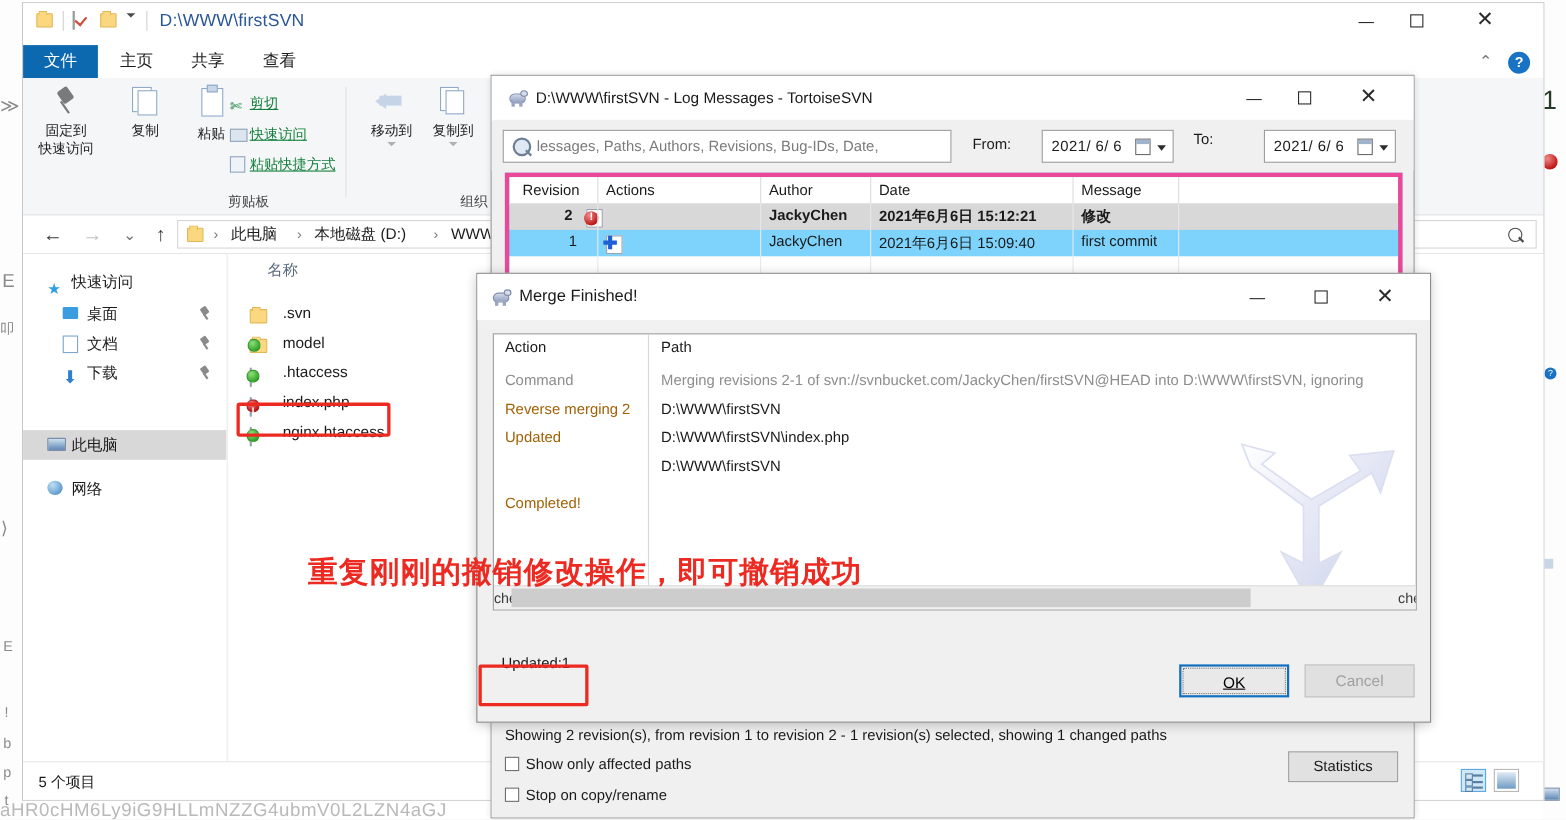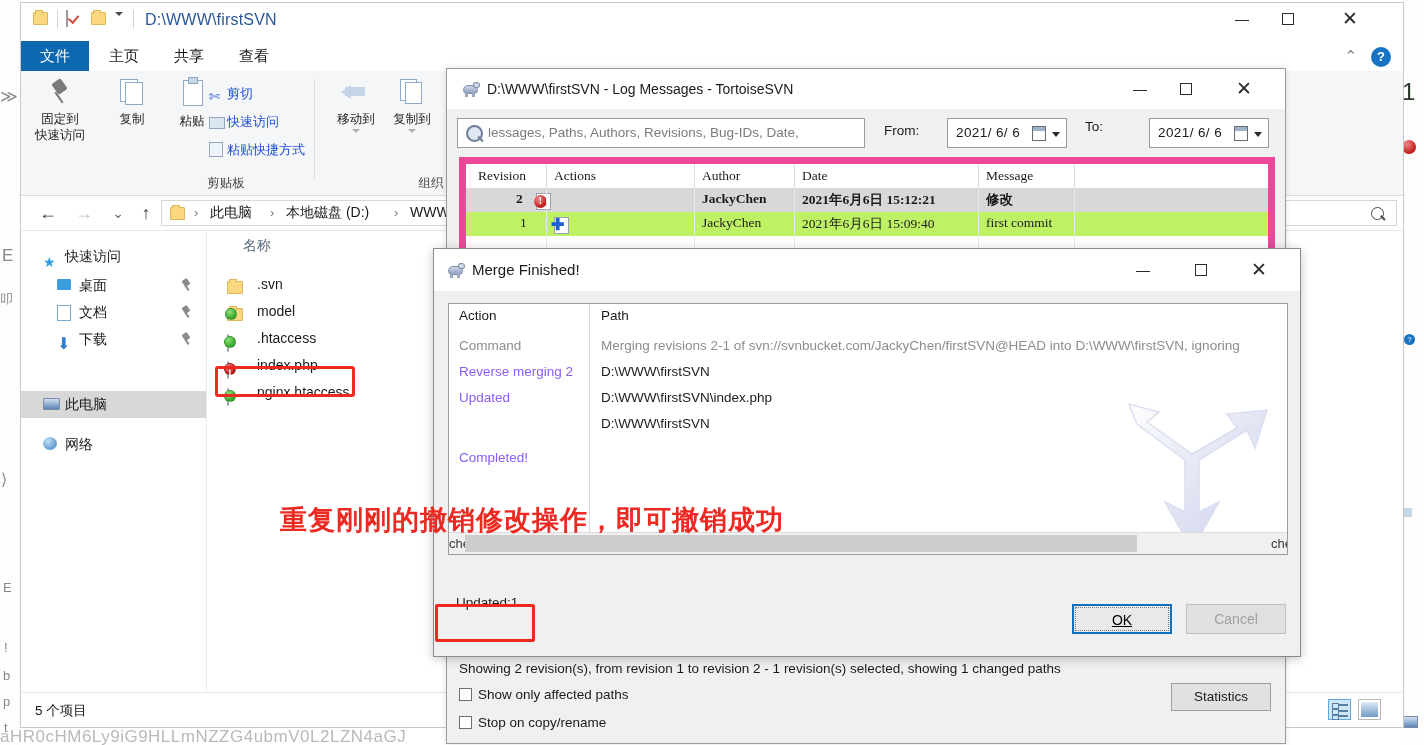--- a/index.html
+++ b/index.html
@@ -64,21 +64,21 @@
   #rb-help{position:absolute;right:12px;top:6px;width:20px;height:20px;border-radius:50%;
      background:#1873c4;color:#fff;font-size:13px;font-weight:bold;text-align:center;line-height:20px;}
 
   
   #ex-ribbon{position:absolute;left:0;top:68px;right:0;height:124px;background:#f5f6f7;
      border-bottom:1px solid #dcdcdc;}
   .rb-group{position:absolute;top:0;height:124px;}
   .rb-group-label{position:absolute;bottom:3px;width:100%;text-align:center;font-size:12.5px;color:#444;}
   .rb-big{position:absolute;top:6px;width:62px;text-align:center;}
   .rb-big .lbl{font-size:12.5px;color:#1a1a1a;line-height:16px;margin-top:4px;}
-  .rb-small{position:absolute;font-size:13px;color:#1d4ed8;white-space:nowrap;}
+  .rb-small{position:absolute;font-size:13px;color:#15803d;white-space:nowrap;text-decoration:underline;}
   .rb-small .si{display:inline-block;width:18px;vertical-align:-3px;}
   .rb-divider{position:absolute;top:8px;width:1px;height:100px;background:#e0e0e0;}
   
   .ic-pin{width:30px;height:30px;margin:0 auto;position:relative;}
   .ic-pin:before{content:"";position:absolute;left:9px;top:3px;width:11px;height:13px;
      background:#7a7a7a;border-radius:2px;transform:rotate(-35deg);}
   .ic-pin:after{content:"";position:absolute;left:13px;top:14px;width:2px;height:13px;
      background:#7a7a7a;transform:rotate(-35deg);}
   
   .ic-copy{width:30px;height:30px;margin:0 auto;position:relative;}
@@ -168,22 +168,22 @@
   .f-lab{position:absolute;top:14px;font-size:13.5px;color:#1a1a1a;}
   .dtpick{position:absolute;top:9px;width:120px;height:30px;background:#fff;border:1px solid #9c9c9c;
      box-sizing:border-box;}
   .dt-val{position:absolute;left:8px;top:6px;font-size:13.5px;color:#1a1a1a;letter-spacing:.4px;}
   .dt-ico{position:absolute;right:20px;top:7px;width:14px;height:15px;background:#fff;
      border:1px solid #6b6b6b;box-sizing:border-box;}
   .dt-ico:before{content:"";position:absolute;left:0;right:0;top:0;height:4px;background:#9fb4cc;}
   .dt-caret{position:absolute;right:6px;top:13px;width:0;height:0;
      border-left:4px solid transparent;border-right:4px solid transparent;border-top:5px solid #2b2b2b;}
 
-  #log-list{position:absolute;left:12px;top:88px;width:816px;height:154px;background:#bef264;
-     border:7px solid #ec4899;box-sizing:border-box;overflow:hidden;font-family:Liberation Serif, serif;}
+  #log-list{position:absolute;left:12px;top:88px;width:816px;height:154px;background:#7dd3fc;
+     border:4px solid #ec4899;box-sizing:border-box;overflow:hidden;}
   #lg-head{position:absolute;left:0;top:0;right:0;height:24px;background:#fff;
      border-bottom:1px solid #dcdcdc;}
   .lg-th{position:absolute;top:4px;font-size:13.5px;color:#1a1a1a;}
   .lg-div{position:absolute;top:0;width:1px;height:24px;background:#dcdcdc;}
   .lg-row{position:absolute;left:0;right:0;height:24px;}
   .lg-row.sel{background:#d8d8d8;}
   .lg-cell{position:absolute;top:3px;font-size:13.5px;color:#1a1a1a;white-space:nowrap;}
   .lg-cell.b{font-weight:bold;}
   .lg-colsep{position:absolute;top:0;bottom:0;width:1px;background:#e8e8e8;}
 
@@ -199,21 +199,21 @@
   
   #mergewin{position:absolute;left:433px;top:248px;width:868px;height:409px;background:#f0f0f0;
      border:1px solid #8a8a8a;box-sizing:border-box;box-shadow:0 2px 10px rgba(0,0,0,.22);
      font-family:"Liberation Sans",sans-serif;}
   #mg-title{position:absolute;left:0;top:0;right:0;height:42px;background:#fff;}
   #mg-title-text{position:absolute;left:38px;top:12px;font-size:15px;color:#1a1a1a;}
   #mg-list{position:absolute;left:14px;top:54px;width:840px;height:252px;background:#fff;
      border:1px solid #9c9c9c;box-sizing:border-box;overflow:hidden;}
   #mg-colsep{position:absolute;left:140px;top:0;bottom:22px;width:1px;background:#d7d7d7;}
   .mg-th{position:absolute;top:4px;font-size:13.5px;color:#1a1a1a;}
-  .mg-r-act{position:absolute;left:10px;font-size:13.5px;color:#8b5cf6;white-space:nowrap;}
+  .mg-r-act{position:absolute;left:10px;font-size:13.5px;color:#a16207;white-space:nowrap;}
   .mg-r-path{position:absolute;left:152px;font-size:13.5px;color:#1a1a1a;white-space:nowrap;}
   .mg-dim{color:#8d8d8d;}
   #mg-arrow{position:absolute;right:10px;top:78px;width:170px;height:175px;opacity:.55;}
   #mg-hscroll{position:absolute;left:0;right:0;bottom:0;height:21px;background:#f0f0f0;
      border-top:1px solid #dcdcdc;}
   #mg-thumb{position:absolute;left:16px;top:2px;width:672px;height:17px;background:#cdcdcd;}
   .hs-arrow{position:absolute;top:2px;width:16px;height:17px;font-size:13px;color:#3a3a3a;
      text-align:center;line-height:17px;}
 
   #mg-updated{position:absolute;left:22px;bottom:46px;font-size:13.5px;color:#1a1a1a;}

